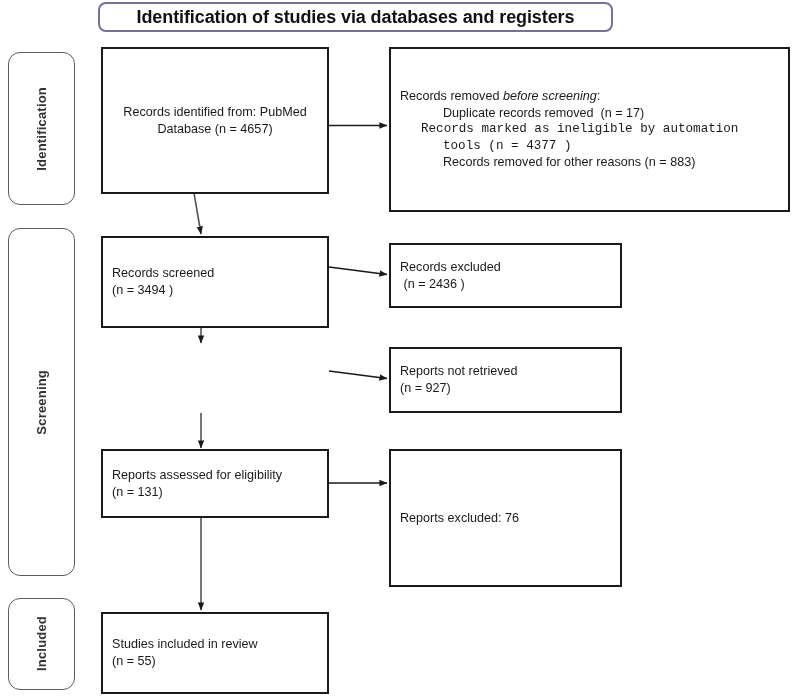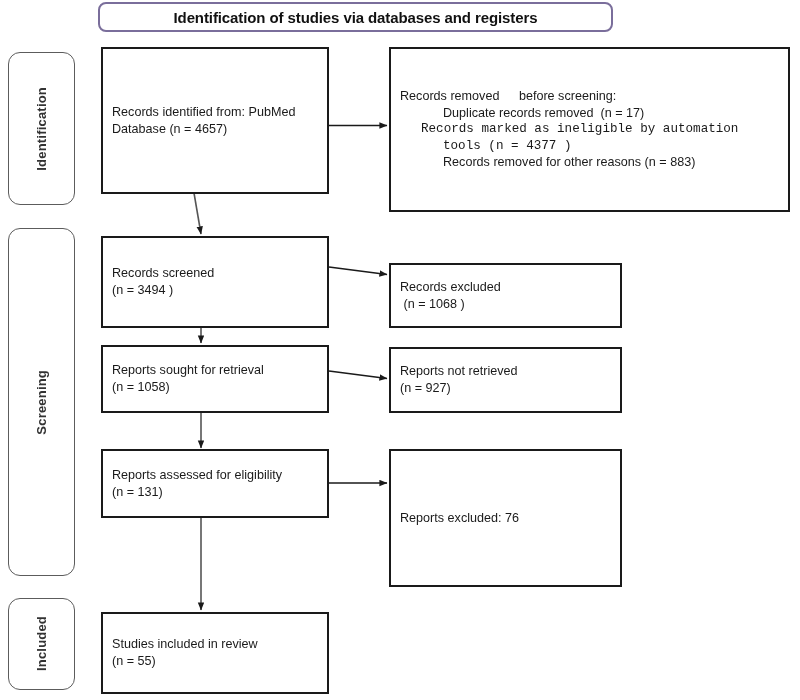--- a/index.html
+++ b/index.html
@@ -30,21 +30,21 @@
     height: 30px;
     border: 2px solid #7a6e9b;
     border-radius: 8px;
     background: #ffffff;
     box-sizing: border-box;
     display: flex;
     align-items: center;
     justify-content: center;
   }
   .header-banner .title {
-    font-size: 15px;
+    font-size: 18px;
     font-weight: bold;
     color: #111111;
     letter-spacing: -0.1px;
     white-space: nowrap;
   }
 
   
   .stage-label {
     position: absolute;
     border: 1.4px solid #5c5c5c;
@@ -76,23 +76,24 @@
   }
   .flow-box .box-text {
     font-size: 12.6px;
     line-height: 1.32;
     color: #1a1a1a;
     padding: 0 9px;
     width: 100%;
     white-space: pre-wrap;
   }
   .flow-box.centered .box-text {
+    text-align: center;
   }
   .flow-box .box-text .ital {
-    margin-left: 16px;
+    font-style: italic;
   }
   .flow-box .box-text .ind {
     display: block;
     padding-left: 43px;
     text-indent: 0;
   }
   .flow-box .box-text .ind2 {
     display: block;
     padding-left: 43px;
     text-indent: -22px;
@@ -158,27 +159,24 @@
   </div>
 
   <div class="flow-box" style="left:389px; top:47px; width:401px; height:165px;">
     <div class="box-text"><span>Records removed </span><span class="ital">before screening</span><span>:</span><span class="ind">Duplicate records removed  (n = 17)</span><span class="ind2">Records marked as ineligible by automation tools (n = 4377 )</span><span class="ind">Records removed for other reasons (n = 883)</span></div>
   </div>
 
   <div class="flow-box" style="left:101px; top:236px; width:228px; height:92px;">
     <div class="box-text"><span>Records screened</span><br><span>(n = 3494 )</span></div>
   </div>
 
-  <div class="flow-box" style="left:389px; top:243px; width:233px; height:65px;margin-top:20px;">
-    <div class="box-text"><span>Records excluded</span><br><span> (n = 1068 )</span></div>
+  <div class="flow-box" style="left:389px; top:243px; width:233px; height:65px;">
+    <div class="box-text"><span>Records excluded</span><br><span> (n = 2436 )</span></div>
   </div>
 
-  <div class="flow-box" style="left:101px; top:345px; width:228px; height:68px;">
-    <div class="box-text"><span>Reports sought for retrieval</span><br><span>(n = 1058)</span></div>
-  </div>
 
   <div class="flow-box" style="left:389px; top:347px; width:233px; height:66px;">
     <div class="box-text"><span>Reports not retrieved</span><br><span>(n = 927)</span></div>
   </div>
 
   <div class="flow-box" style="left:101px; top:449px; width:228px; height:69px;">
     <div class="box-text"><span>Reports assessed for eligibility</span><br><span>(n = 131)</span></div>
   </div>
 
   <div class="flow-box" style="left:389px; top:449px; width:233px; height:138px;">

